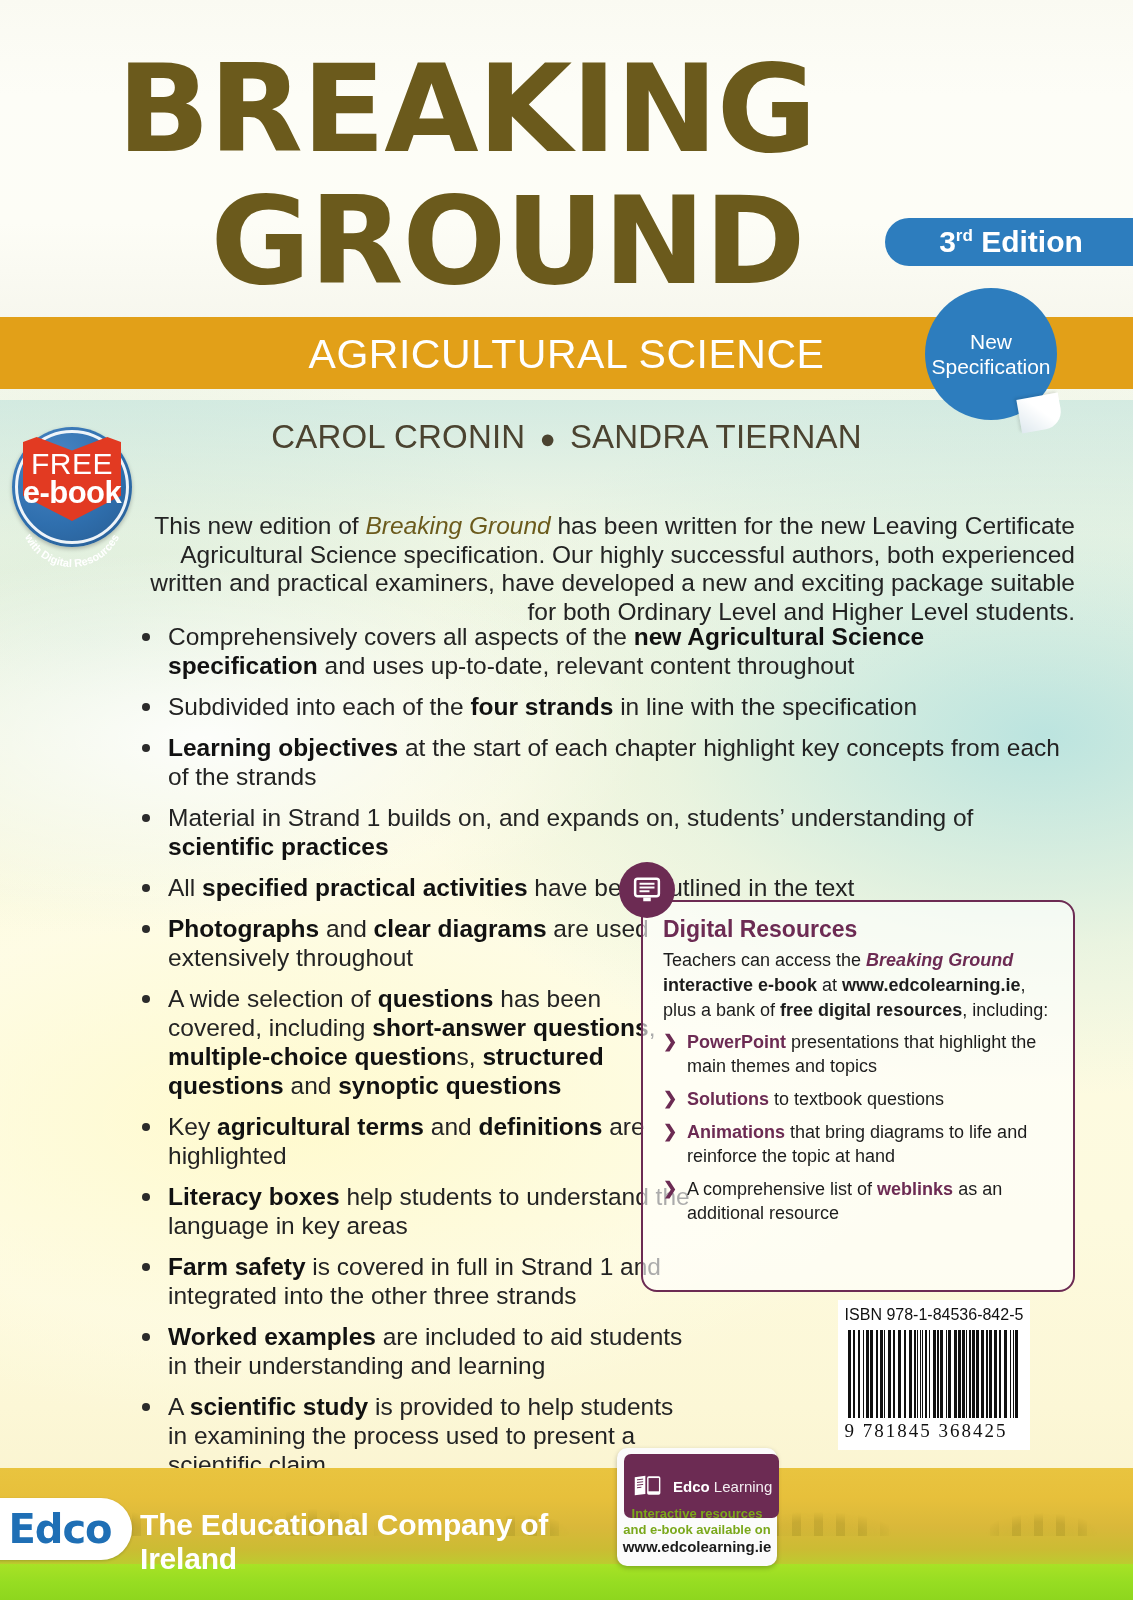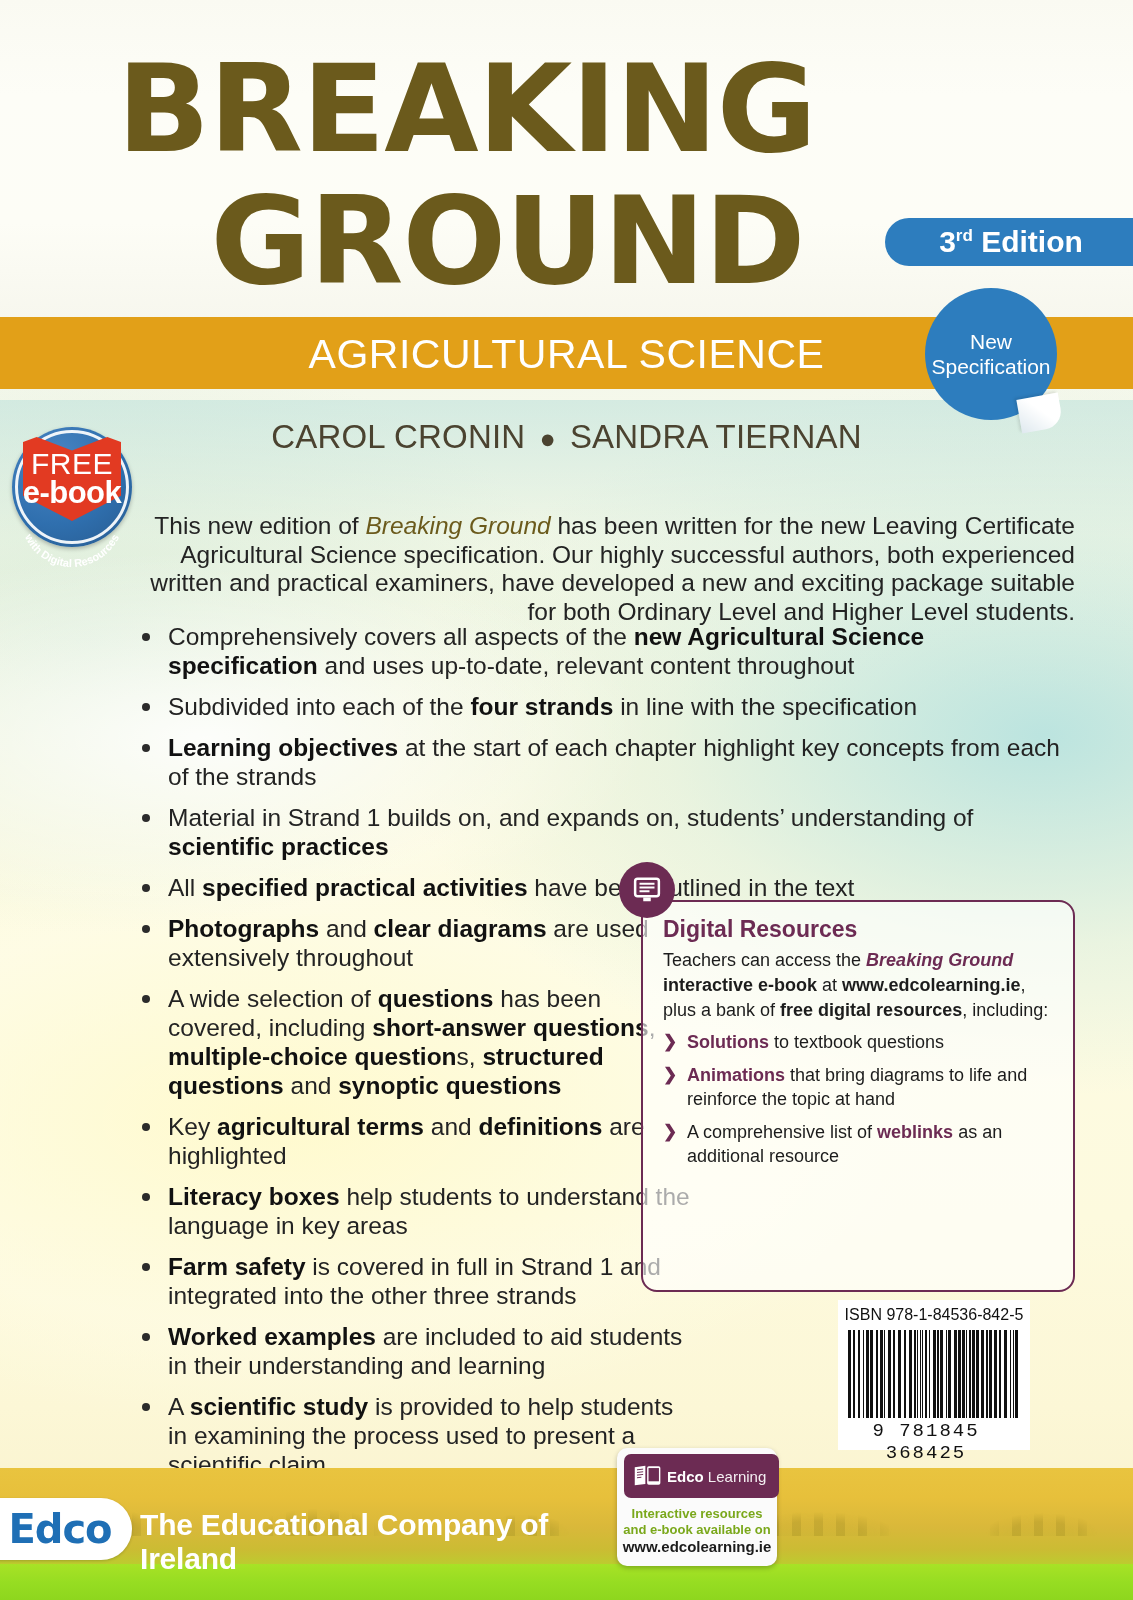--- a/index.html
+++ b/index.html
@@ -108,21 +108,21 @@
   ul.drlist li{position:relative;padding-left:26px;margin:0 0 9px 0;font-size:18px;line-height:24px;color:#1c1c1c;}
   ul.drlist li::before{content:"\276F";position:absolute;left:2px;top:0;color:#6c2b53;font-size:17px;font-weight:700;}
   ul.drlist li b{font-weight:700;color:#6c2b53;}
 
   
   .isbnbox{position:absolute;left:838px;top:1300px;width:192px;height:150px;background:#ffffff;}
   .isbntext{position:absolute;left:0;top:6px;width:192px;text-align:center;font-size:16px;color:#111;}
   .barcode{position:absolute;left:10px;top:30px;width:172px;height:88px;}
   .barcode span{position:absolute;top:0;bottom:0;background:#111;}
   .bcdigits{position:absolute;left:0;top:120px;width:176px;text-align:center;font-size:19px;color:#111;letter-spacing:2px;
-    font-family:Liberation Mono, monospace;}
+    font-family:Liberation Serif, serif;}
 
   
   .footer{position:absolute;left:0;top:1468px;width:1133px;height:132px;overflow:hidden;}
   .footer .field{position:absolute;inset:0;
     background:linear-gradient(180deg,#e9c43f 0%,#e7c03b 22%,#d9b83a 45%,#cbbc33 62%,#b9cf2e 76%,#a9e02a 88%,#9ee429 100%);}
   .footer .trees{position:absolute;left:0;right:0;top:8px;height:60px;opacity:.45;
     background:repeating-linear-gradient(90deg, rgba(120,110,20,.45) 0 9px, rgba(160,150,40,.15) 9px 22px);
     -webkit-mask-image:radial-gradient(60px 30px at 10% 90%,#000 40%,transparent 70%),
       radial-gradient(90px 34px at 28% 95%,#000 40%,transparent 72%),
       radial-gradient(70px 26px at 46% 95%,#000 40%,transparent 72%),
@@ -139,22 +139,22 @@
     border-radius:0 34px 34px 0;display:flex;align-items:center;justify-content:center;
     box-shadow:0 1px 3px rgba(0,0,0,.18);}
   .edcopill span{color:#1f6fb5;font-size:40px;font-weight:700;letter-spacing:-1px;
     font-family:"DejaVu Sans",sans-serif;padding-left:6px;}
   .edcoline{position:absolute;left:140px;top:40px;width:470px;color:#ffffff;
     font-size:30px;font-weight:700;letter-spacing:-.2px;}
 
   
   .elbadge{position:absolute;left:617px;top:1448px;width:160px;height:118px;
     background:#fbfbfb;border-radius:10px;box-shadow:0 2px 5px rgba(0,0,0,.25);}
-  .elbadge .purple{position:absolute;left:7px;top:6px;width:146px;height:44px;background:#6c2b53;border-radius:7px;
-    display:flex;align-items:center;gap:4px;padding-left:9px;}
+  .elbadge .purple{position:absolute;left:7px;top:6px;width:146px;height:64px;background:#6c2b53;border-radius:7px;
+    display:flex;align-items:center;gap:10px;padding-left:9px;}
   .elbadge .bookicon{width:30px;height:24px;flex:0 0 auto;}
   .elbadge .eltxt{color:#ffffff;font-size:15px;font-weight:700;white-space:nowrap;}
   .elbadge .eltxt em{font-style:normal;font-weight:400;opacity:.92;}
   .elbadge .l1,.elbadge .l2{position:absolute;left:0;width:160px;text-align:center;
     font-size:13px;font-weight:700;color:#7aa81b;}
   .elbadge .l1{top:58px;} .elbadge .l2{top:74px;}
   .elbadge .l3{position:absolute;left:0;top:90px;width:160px;text-align:center;
     font-size:15px;font-weight:700;color:#1b1b1b;}
 </style>
 </head>
@@ -229,20 +229,21 @@
       <line x1="6" y1="7" x2="18" y2="7" stroke="#ffffff" stroke-width="1.6"></line>
       <line x1="6" y1="10" x2="18" y2="10" stroke="#ffffff" stroke-width="1.6"></line>
       <line x1="6" y1="13" x2="14" y2="13" stroke="#ffffff" stroke-width="1.6"></line>
       <rect x="9" y="18" width="6" height="3" fill="#ffffff"></rect>
     </svg>
   </div>
   <div class="drbox">
     <div class="drtitle">Digital Resources</div>
     <div class="drintro" id="dr-intro"><span>Teachers can access the </span><i>Breaking Ground</i><b> interactive e-book</b><span> at </span><b>www.edcolearning.ie</b><span>, plus a bank of </span><b>free digital resources</b><span>, including:</span></div>
     <ul class="drlist" id="dr-list">
+        <li><b>PowerPoint</b><span> presentations that highlight the main themes and topics</span></li>
         <li><b>Solutions</b><span> to textbook questions</span></li>
         <li><b>Animations</b><span> that bring diagrams to life and reinforce the topic at hand</span></li>
         <li><span>A comprehensive list of </span><b>weblinks</b><span> as an additional resource</span></li>
       </ul>
   </div>
 
   <div class="isbnbox">
     <div class="isbntext">ISBN 978-1-84536-842-5</div>
     <div class="barcode" id="barcode">
         <span style="left: 0px; width: 3px;"></span>

